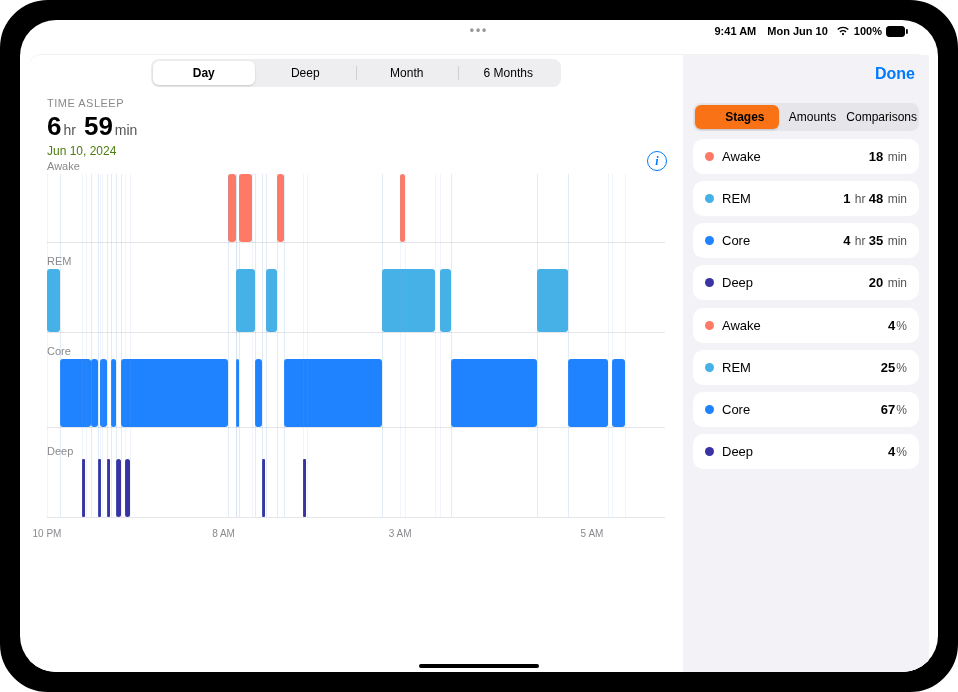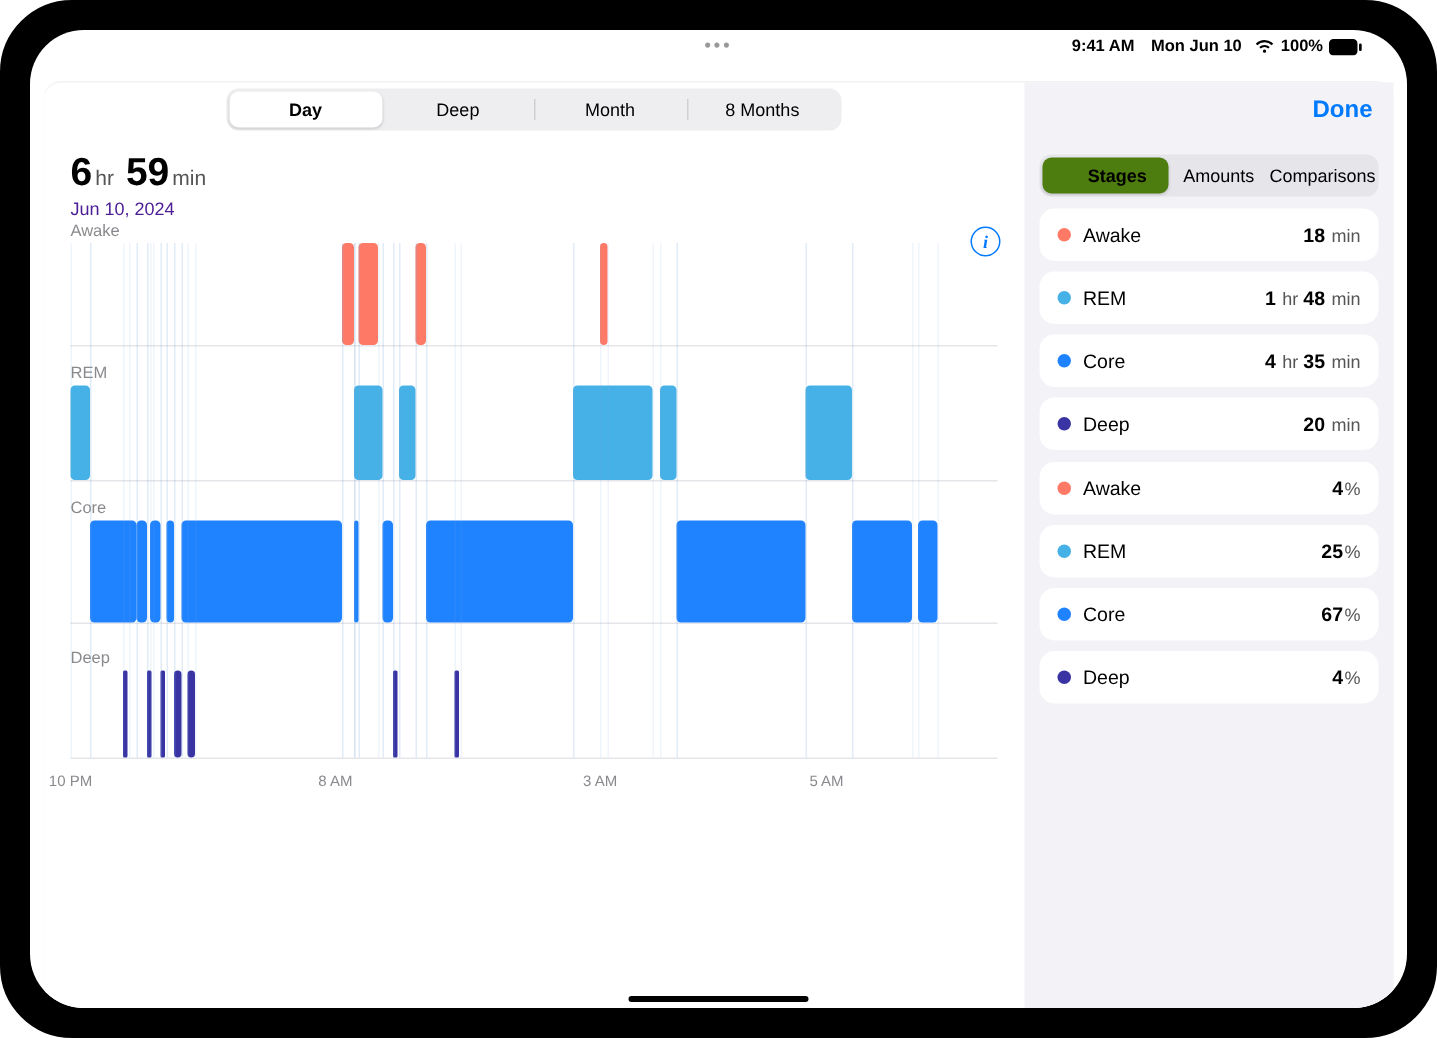--- a/index.html
+++ b/index.html
@@ -41,21 +41,21 @@
   .seg .item + .item::before {
     content: ""; position: absolute; left: 0; top: 5px; bottom: 5px; width: 1px; background: #d0d0d4;
   }
   .seg .item.sel + .item::before, .seg .item:has(+ .item.sel)::before { display: none; }
 
   .header-block { padding: 10px 18px 0 18px; }
   .label { font-size: 11px; letter-spacing: 0.5px; color: #8a8a8e; }
   .big { font-size: 20px; font-weight: 600; display: flex; align-items: baseline; gap: 2px; margin-top: 2px;}
   .big .n { font-size: 26px; font-weight: 700; }
   .big .u { font-size: 14px; font-weight: 500; color: #555; margin-right: 6px;}
-  .date { font-size: 12px; color: #4c1d95; margin-top: 2px; }
+  .date { font-size: 12px; color: #4d7c0f; margin-top: 2px; }
 
   .info-btn {
     position: absolute; right: 16px; top: 96px;
     width: 20px; height: 20px; border: 1.7px solid #007aff; border-radius: 50%;
     color: #007aff; font-size: 12px; font-weight: 700;
     display: flex; align-items: center; justify-content: center; cursor: pointer;
     font-family: Georgia, serif; font-style: italic;
   }
 
   .chart {
@@ -77,21 +77,21 @@
 
   .side {
     width: 246px; background: #f2f2f7; display: flex; flex-direction: column;
     padding: 8px 10px 10px 10px; gap: 8px; position: relative;
   }
   .done { position: absolute; right: 14px; top: 10px; color: #007aff; font-size: 16px; font-weight: 600; cursor: pointer;}
   .side-seg {
     display: flex; background: #e5e5ea; border-radius: 8px; padding: 2px; margin-top: 40px; font-size: 12px;
   }
   .side-seg .sitem { flex: 1; text-align: center; padding: 5px 0; border-radius: 6px; cursor: pointer; color: #000;}
-  .side-seg .sitem.sel { background: #4d7c0f; font-weight: 600; box-shadow: 0 1px 2px rgba(0,0,0,0.15); padding-left: 16px;}
+  .side-seg .sitem.sel { background: #f97316; font-weight: 600; box-shadow: 0 1px 2px rgba(0,0,0,0.15); padding-left: 16px;}
   .card-list { display: flex; flex-direction: column; gap: 7px; }
   .card { background: #fff; border-radius: 10px; padding: 10px 12px; display: flex; align-items: center; justify-content: space-between; font-size: 13px;}
   .card .dotlabel { display: flex; align-items: center; gap: 8px; }
   .dot { width: 9px; height: 9px; border-radius: 50%; }
   .card .val { font-weight: 400; color: #000; font-size: 13px;}
   .card .val .b { font-weight: 700; }
   .card .val .sm { font-size: 12px; color: #555; margin-left: 1px;}
   .section-head { font-size: 15px; font-weight: 700; padding: 10px 4px 2px 4px; }
   .home-ind { position: absolute; left: 50%; transform: translateX(-50%); bottom: 4px; width: 120px; height: 4px; background: #000; border-radius: 3px;}
 </style>
@@ -125,25 +125,26 @@
 
     <div class="sheet">
 
       <div class="main">
 
         <div class="seg-wrap">
           <div class="seg" id="range-seg">
               <div class="item sel">Day</div>
               <div class="item">Deep</div>
               <div class="item">Month</div>
-              <div class="item">8 Months</div>
+              <div class="item">6 Months</div>
             </div>
         </div>
 
         <div class="header-block">
+          <div class="label">TIME ASLEEP</div>
           <div class="big">
             <span class="n">6</span>
               <span class="u">hr</span>
             <span class="n">59</span>
               <span class="u">min</span>
           </div>
           <div class="date">Jun 10, 2024</div>
         </div>
 
         <div class="info-btn">i</div>
@@ -238,21 +239,21 @@
             <div style="position: absolute; left: 489.986px; top: 12px; bottom: 25px; width: 1px; background: rgba(120, 170, 220, 0.12);"></div>
             <div style="position: absolute; left: 520.886px; top: 12px; bottom: 25px; width: 1px; background: rgba(120, 170, 220, 0.12);"></div>
             <div style="position: absolute; left: 520.886px; top: 12px; bottom: 25px; width: 1px; background: rgba(120, 170, 220, 0.12);"></div>
             <div style="position: absolute; left: 560.614px; top: 12px; bottom: 25px; width: 1px; background: rgba(120, 170, 220, 0.12);"></div>
             <div style="position: absolute; left: 565.029px; top: 12px; bottom: 25px; width: 1px; background: rgba(120, 170, 220, 0.12);"></div>
             <div style="position: absolute; left: 578.271px; top: 12px; bottom: 25px; width: 1px; background: rgba(120, 170, 220, 0.12);"></div>
             <div class="axis-x">
               <span style="left: 0px;">10 PM</span>
               <span style="left: 176.571px;">8 AM</span>
               <span style="left: 353.143px;">3 AM</span>
-              <span style="left: 504px;">5 AM</span>
+              <span style="left: 545px;">5 AM</span>
             </div>
           </div>
       </div>
 
       <div class="side">
         <div class="done">Done</div>
         <div class="side-seg" id="side-seg">
             <div class="sitem sel">Stages</div>
             <div class="sitem">Amounts</div>
             <div class="sitem">Comparisons</div>

